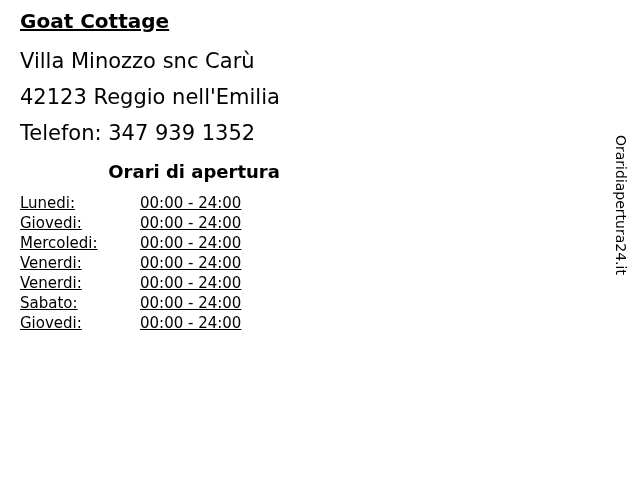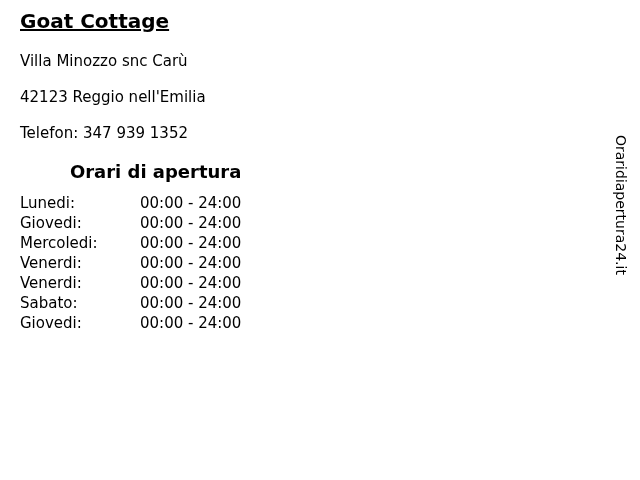--- a/index.html
+++ b/index.html
@@ -21,37 +21,38 @@
     top: 8px;
   }
   .business-name {
     font-size: 20px;
     font-weight: 700;
     line-height: 27px;
     margin: 0 0 12px 0;
     text-decoration: underline;
   }
   .address-line {
-    font-size: 15px;
+    font-size: 21px;
     line-height: 20px;
     margin-top: 16px;
   }
   .hours-heading {
     font-size: 18px;
     font-weight: 700;
     line-height: 22px;
     margin: 18px 0 10px 0;
     text-align: right;
   }
   .hours-table {
     font-size: 15px;
   }
   .hours-row {
     display: flex;
     line-height: 20px;
+    text-decoration: underline;
   }
   .hours-row .day {
     width: 120px;
     flex: 0 0 120px;
   }
   .watermark {
     position: absolute;
     top: 135px;
     right: 11px;
     writing-mode: vertical-rl;

